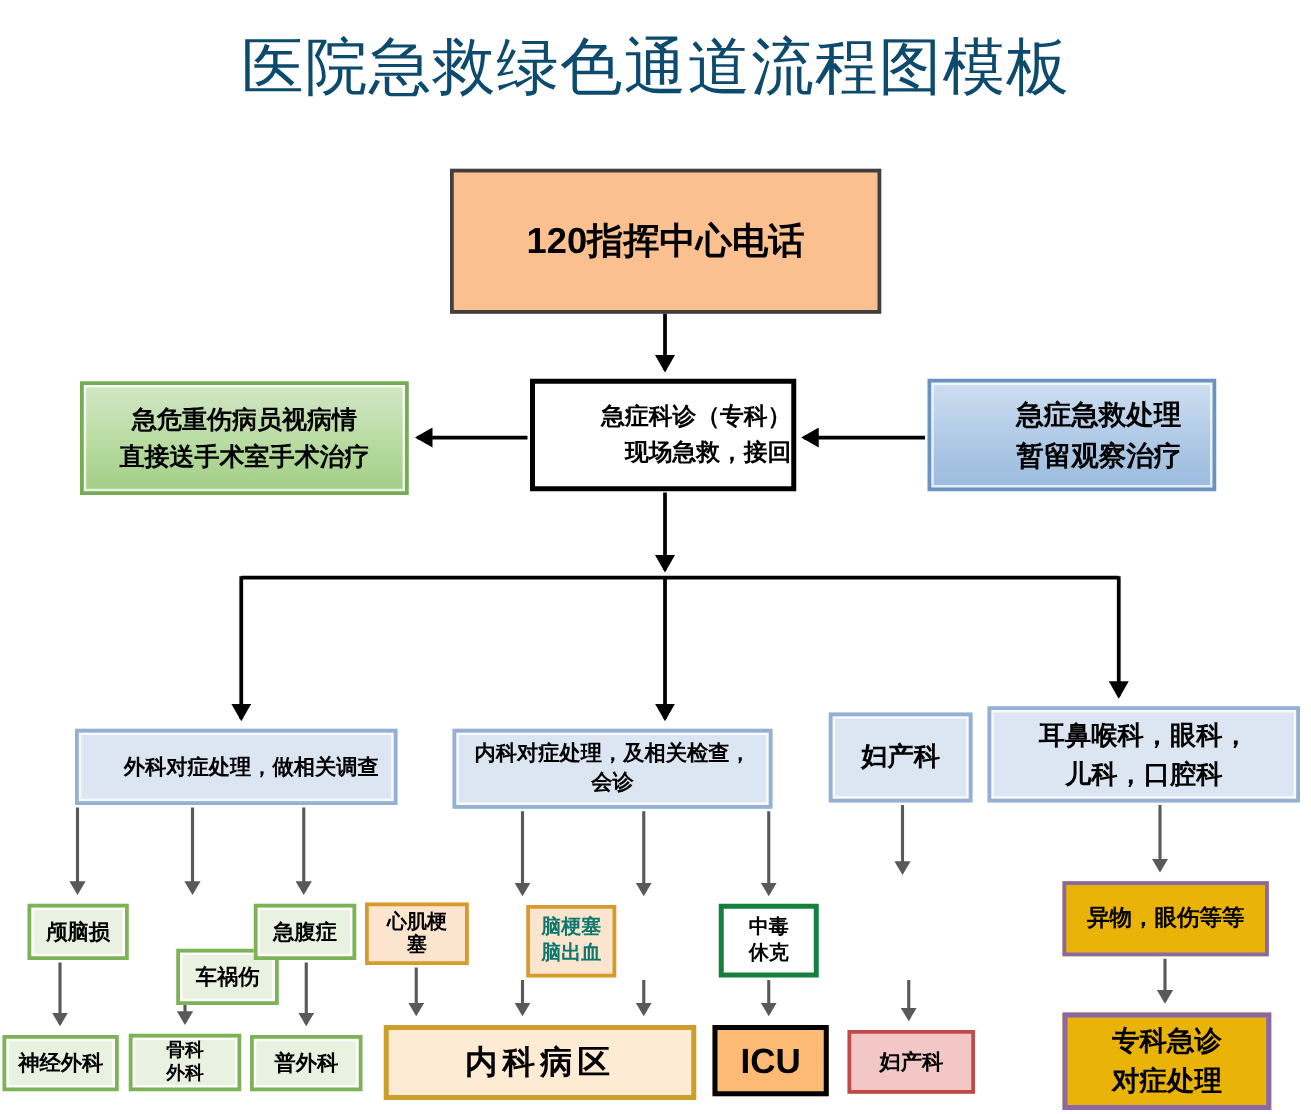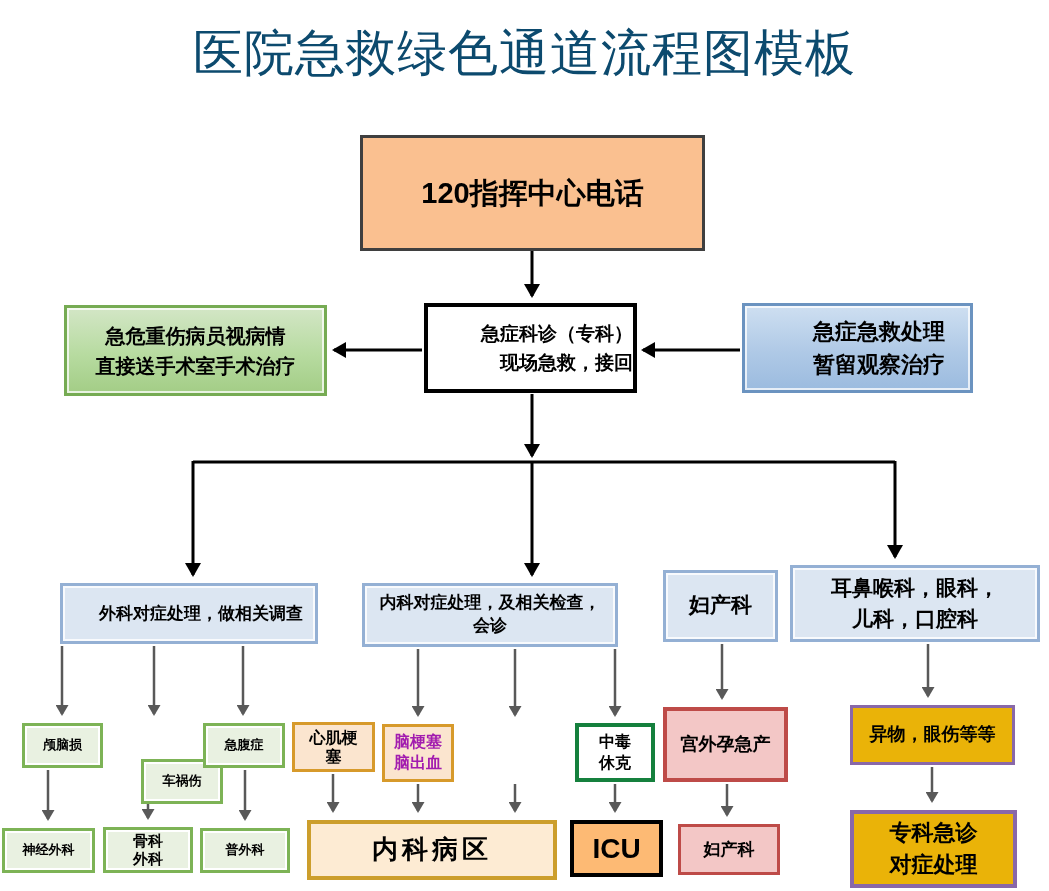--- a/index.html
+++ b/index.html
@@ -17,23 +17,23 @@
   .triage{background:#fff;border:4px solid #000;font-size:19px;line-height:1.55;align-items:flex-end;}
   .gradgreen{background:linear-gradient(180deg,#D3E6C6 0%,#B7DBA0 55%,#A3CD86 100%);
              border:3px solid #76AB53;box-shadow:inset 0 0 0 2px rgba(255,255,255,.75);
              font-size:20px;line-height:1.5;}
   .gradblue{background:linear-gradient(180deg,#CEDFF1 0%,#AFC9E6 55%,#9BBBDF 100%);
             border:3px solid #6B93C0;box-shadow:inset 0 0 0 2px rgba(255,255,255,.75);
             font-size:22px;line-height:1.5;}
   .branch{background:#DCE6F2;border:3px solid #94B0D4;
           box-shadow:inset 0 0 0 2px rgba(255,255,255,.8);}
   .sgreen{background:#E9F1E1;border:3px solid #7DB356;box-shadow:inset 0 0 0 2px #fff;
-          font-size:13px;}
+          font-size:17px;}
   .sorange{background:#FBE5CF;border:3px solid #D79A2B;font-size:16px;line-height:1.3;}
-  .muted{color:#a21caf;}
+  .muted{color:#0f766e;margin-left:39px;}
   .whitebox{background:#fff;border:4px solid #15803d;font-size:16px;line-height:1.3;}
   .pink{background:#F3C7C6;border:4px solid #BE4B48;}
   .purple{background:#eab308;border:3px solid #8968A8;}
   .ward{background:#FDEBD3;border:4px solid #CC9E2C;font-size:26px;letter-spacing:4px;}
   .icu{background:#fdba74;border:4px solid #000;font-size:28px;
        font-family:"Liberation Sans","DejaVu Sans",sans-serif;}
 </style>
 </head>
 <body>
 
@@ -136,23 +136,20 @@
   </div>
   <div class="node sorange muted" style="left:382px;top:724px;width:72px;height:58px;">
     <span class="ln">脑梗塞</span>
     <span class="ln">脑出血</span>
   </div>
   <div class="node whitebox" style="left:575px;top:723px;width:80px;height:59px;">
     <span class="ln">中毒</span>
     <span class="ln">休克</span>
   </div>
 
-  <div class="node pink" style="left:663px;top:707px;width:125px;height:75px;font-size:18px;">
-    <span>宫外孕急产</span>
-  </div>
 
   <div class="node purple" style="left:850px;top:705px;width:165px;height:60px;font-size:18px;">
     <span>异物，眼伤等等</span>
   </div>
 
   <div class="node sgreen" style="left:103px;top:827px;width:90px;height:46px;font-size:15px;line-height:1.2;">
     <span class="ln">骨科</span>
     <span class="ln">外科</span>
   </div>
   <div class="node sgreen" style="left:2px;top:828px;width:93px;height:45px;">

